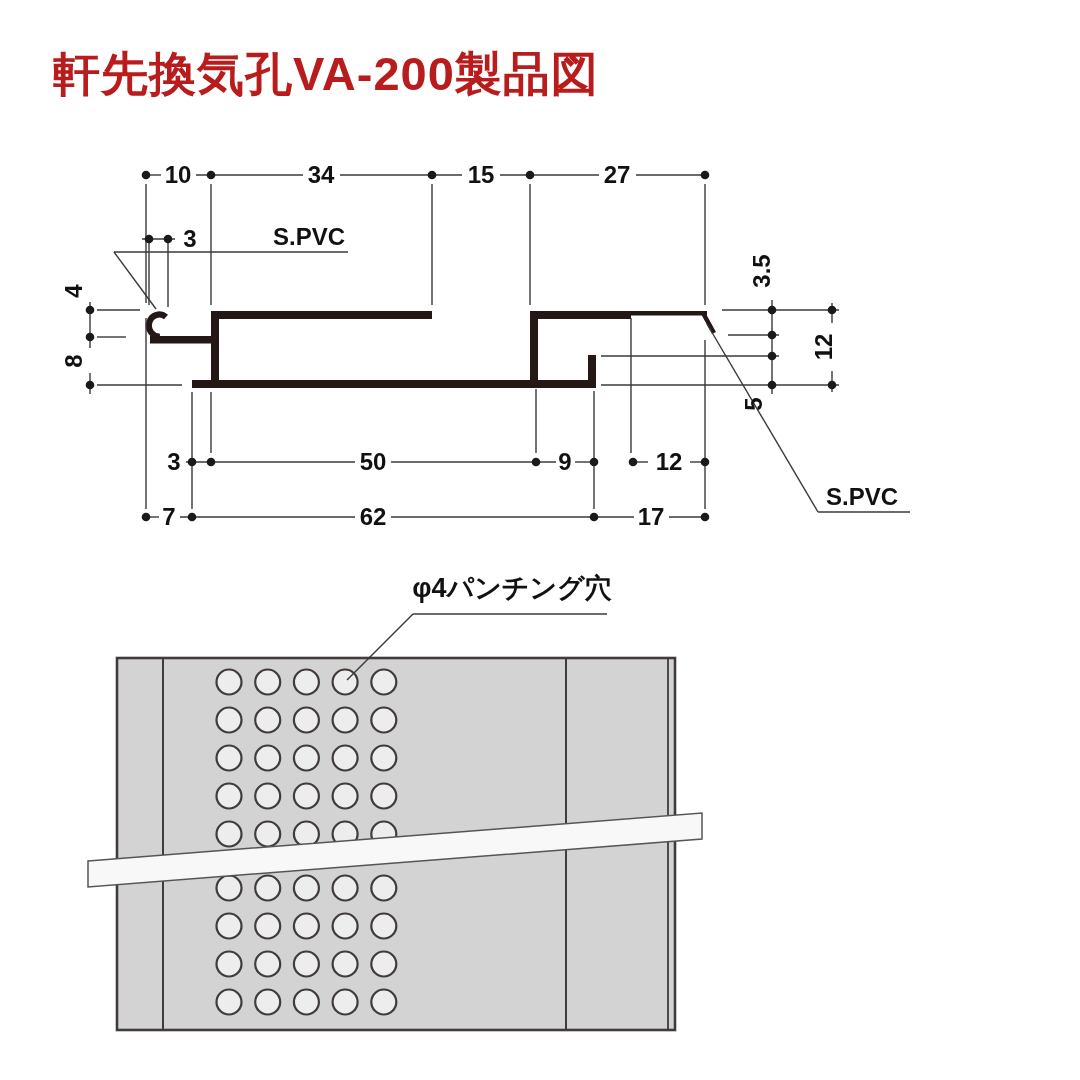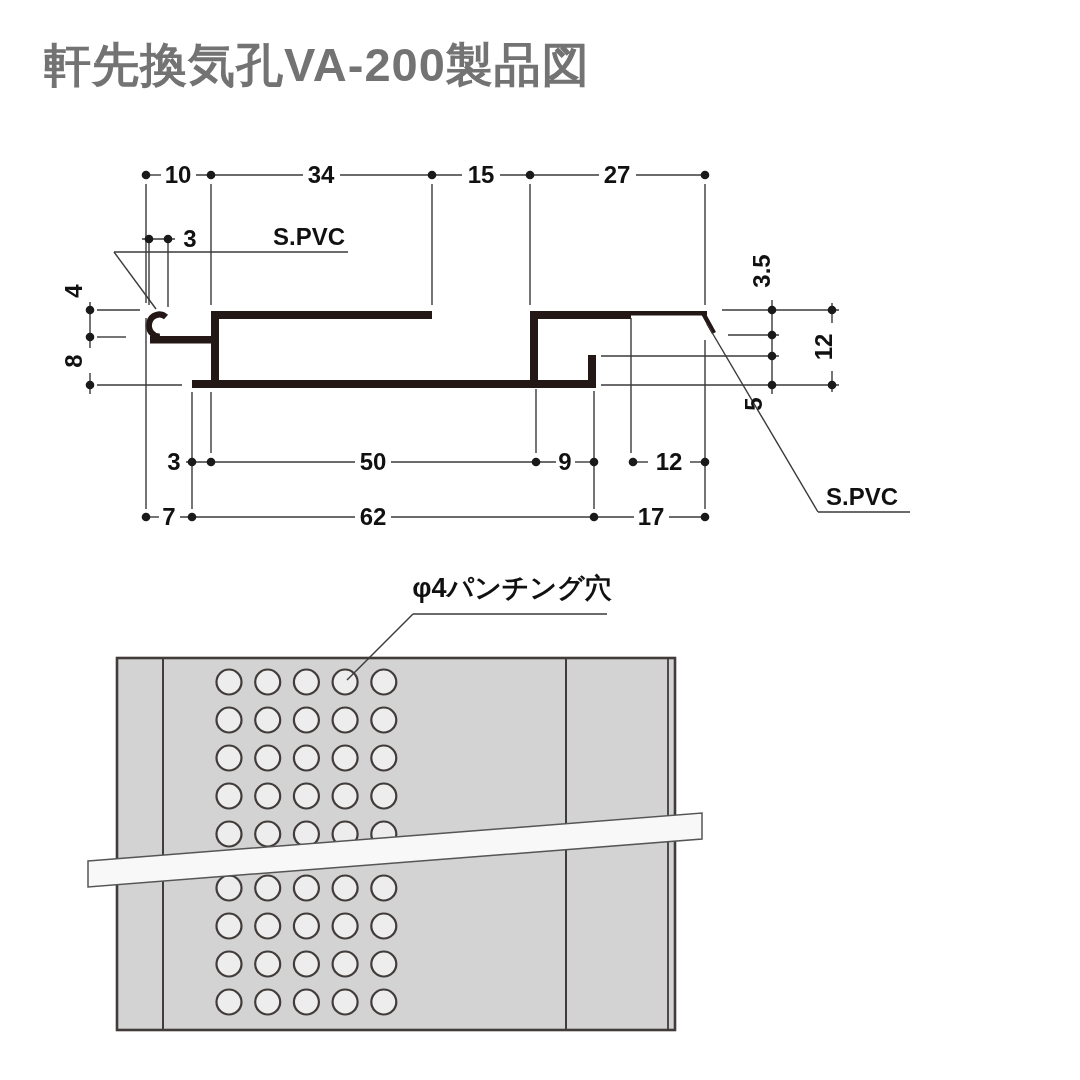--- a/index.html
+++ b/index.html
@@ -1,22 +1,22 @@
 <!DOCTYPE html>
 <html><head>
 <meta charset="utf-8">
 <style>
   html,body{margin:0;padding:0;background:#ffffff;}
   .stage{
     position:relative;width:1080px;height:1080px;background:#ffffff;
     font-family:"Liberation Sans","DejaVu Sans",sans-serif;overflow:hidden;
   }
   .title{
-    position:absolute;left:40px;top:30px;margin:4px;
-    font-size:47px;font-weight:700;color:#737373;letter-spacing:1px;
+    position:absolute;left:40px;top:30px;margin:13px;
+    font-size:47px;font-weight:700;color:#b91c1c;letter-spacing:1px;
     font-family:"Liberation Sans","DejaVu Sans",sans-serif;
   }
   svg{position:absolute;left:0;top:0;}
   svg text{
     font-family:"Liberation Sans","DejaVu Sans",sans-serif;
     fill:#111111;
   }
   .dimtxt{font-size:24px;font-weight:600;}
   .mattxt{font-size:24px;font-weight:600;}
   .holetxt{font-size:27px;font-weight:600;}

